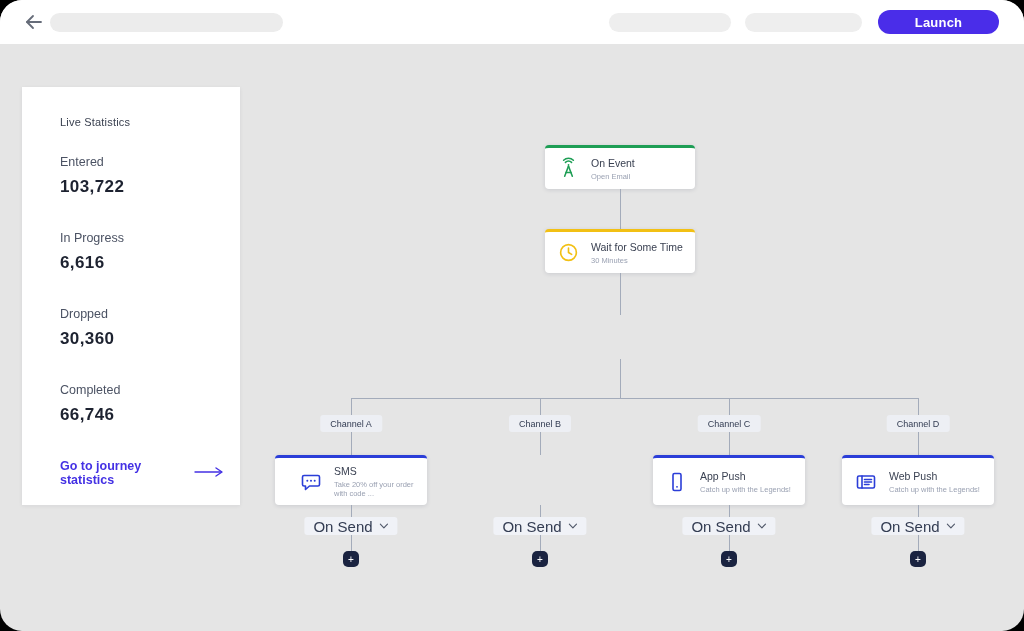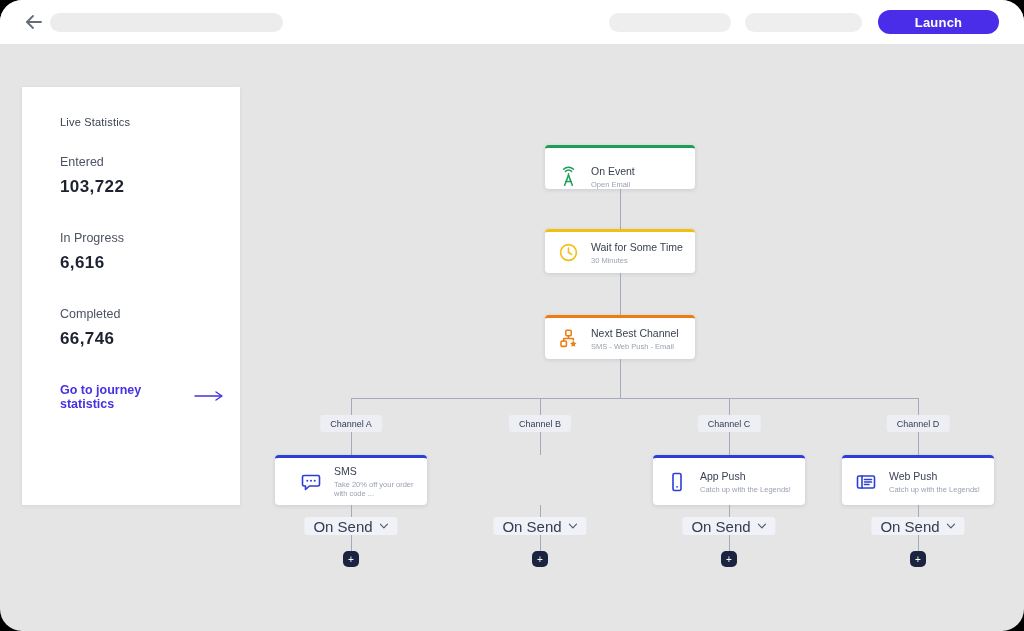--- a/index.html
+++ b/index.html
@@ -78,36 +78,40 @@
 
     <div class="stat-group">
       <div class="stat-label">Entered</div>
       <div class="stat-value">103,722</div>
     </div>
     <div class="stat-group">
       <div class="stat-label">In Progress</div>
       <div class="stat-value">6,616</div>
     </div>
     <div class="stat-group">
+      <div class="stat-label">Dropped</div>
+      <div class="stat-value">30,360</div>
+    </div>
+    <div class="stat-group">
       <div class="stat-label">Completed</div>
       <div class="stat-value">66,746</div>
     </div>
 
     <a class="stats-link">
       <span>Go to journey statistics</span>
       <span>
         <svg width="30" height="10" viewBox="0 0 30 10" fill="none" stroke="currentColor" stroke-width="1.4" stroke-linecap="round" stroke-linejoin="round">
           <line x1="1" y1="5" x2="27" y2="5"></line>
             <path d="M22 1 L28 5 L22 9"></path>
         </svg>
       </span>
     </a>
   </div>
 
-  <div class="node main-node" style="top: 145px; border-top-color: rgb(30, 158, 85); align-items: flex-end;">
+  <div class="node main-node" style="top: 145px; border-top-color: rgb(30, 158, 85);">
     <span class="nicon" style="color: rgb(30, 158, 85);">
       <svg width="23" height="23" viewBox="0 0 24 24" fill="none" stroke="currentColor" stroke-width="1.6" stroke-linecap="round" stroke-linejoin="round">
         <path d="M12 9.5 L8 20"></path>
           <path d="M12 9.5 L16 20"></path>
           <path d="M9.4 16.2 L14.6 16.2"></path>
         <circle cx="12" cy="8.2" r="0.9" fill="currentColor" stroke="none"></circle>
         <path d="M8.8 5.6 a4.5 4.5 0 0 1 6.4 0"></path>
         <path d="M6.9 3.4 a7.2 7.2 0 0 1 10.2 0"></path>
       </svg>
     </span>
@@ -127,34 +131,20 @@
       </svg>
     </span>
     <span class="txt">
       <span class="title">Wait for Some Time</span>
       <span class="sub">30 Minutes</span>
     </span>
   </div>
 
   <div class="vline" style="left:620px;top:273px;height:42px"></div>
 
-  <div class="node main-node" style="top: 315px; border-top-color: rgb(237, 125, 14);">
-    <span class="nicon" style="color: rgb(237, 125, 14);">
-      <svg width="23" height="23" viewBox="0 0 24 24" fill="none" stroke="currentColor" stroke-width="1.6" stroke-linecap="round" stroke-linejoin="round">
-        <rect x="9.2" y="3.5" width="5.6" height="5.6" rx="1"></rect>
-        <path d="M12 9.1 V12 M7 12 H17 M7 12 V14.6 M17 12 V13.6"></path>
-        <rect x="4.2" y="14.6" width="5.6" height="5.6" rx="1"></rect>
-        <path d="M17 14.2 l1.05 2.1 2.3.34-1.66 1.62.39 2.3L17 19.48l-2.08 1.08.39-2.3-1.66-1.62 2.3-.34z" fill="currentColor" stroke="none"></path>
-      </svg>
-    </span>
-    <span class="txt">
-      <span class="title">Next Best Channel</span>
-      <span class="sub">SMS - Web Push - Email</span>
-    </span>
-  </div>
 
   <div class="vline" style="left:620px;top:359px;height:39px"></div>
   <div class="hline" style="left:351px;top:398px;width:567px"></div>
 
   <div class="branch" style="left:275px">
     <div class="bline" style="top:0;height:17px"></div>
     <div class="chan-pill">Channel A</div>
     <div class="bline" style="top:34px;height:23px"></div>
     <div class="node chan-card" style="border-top-color: rgb(43, 62, 216); padding-left: 24px;">
       <span class="nicon" style="color: rgb(43, 62, 216);">

